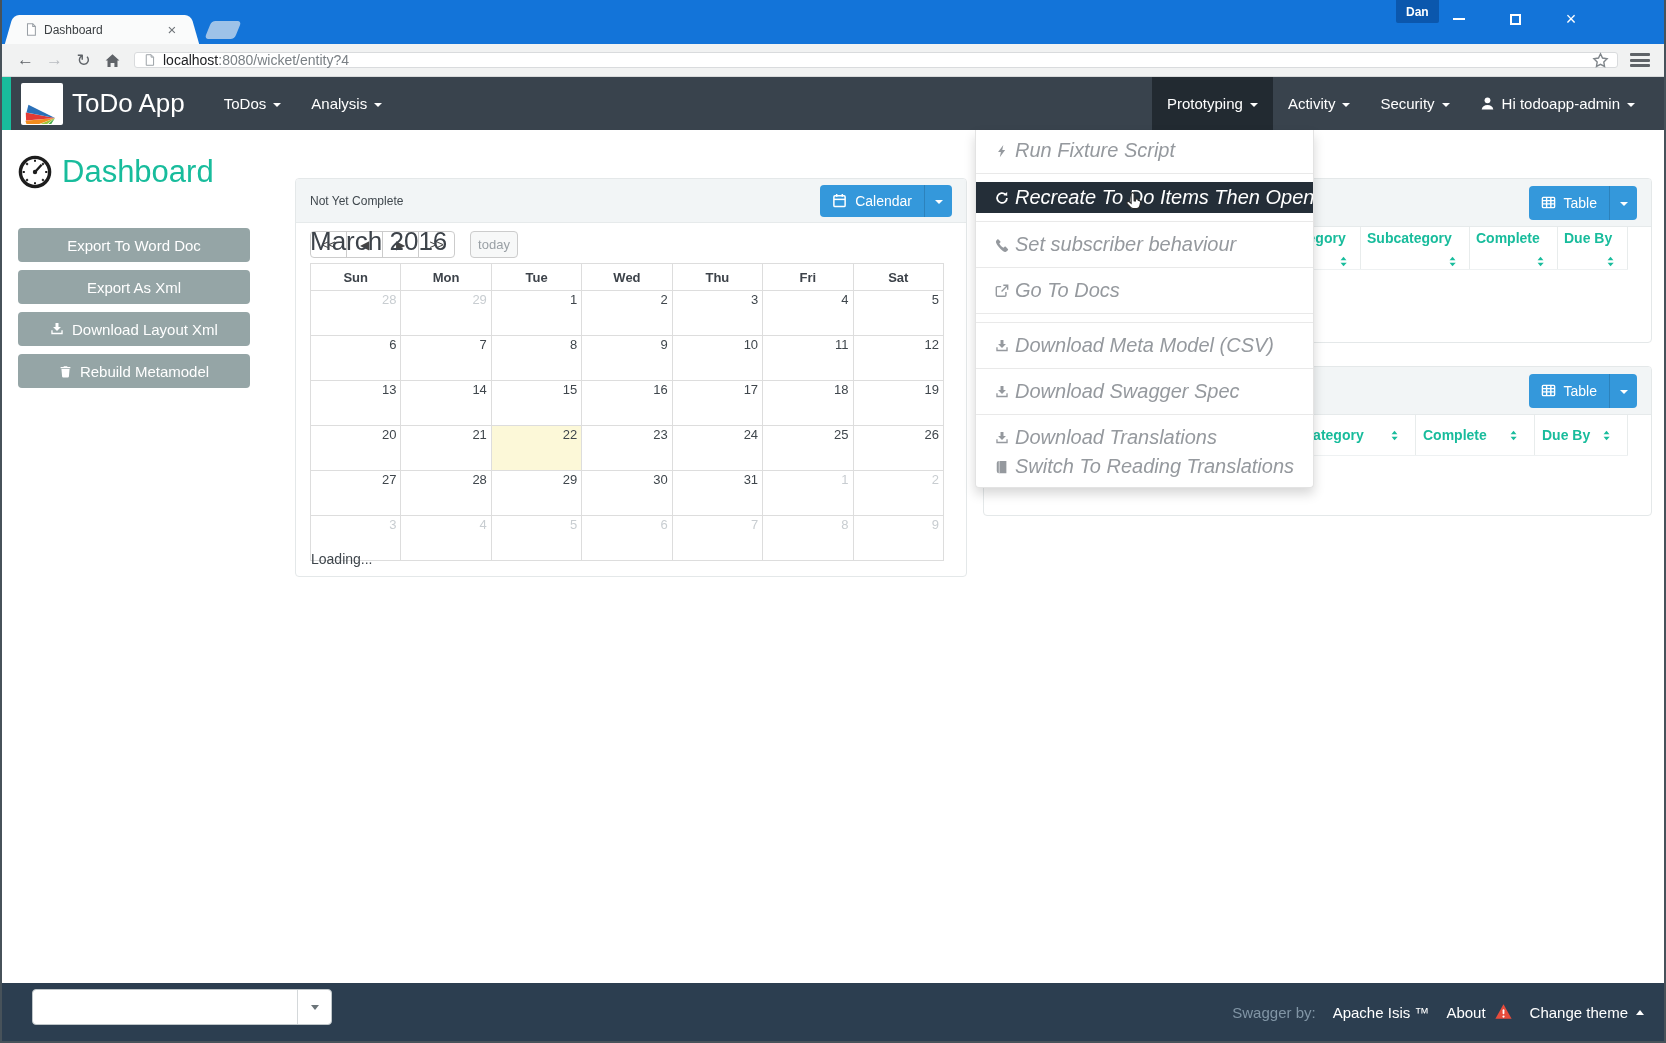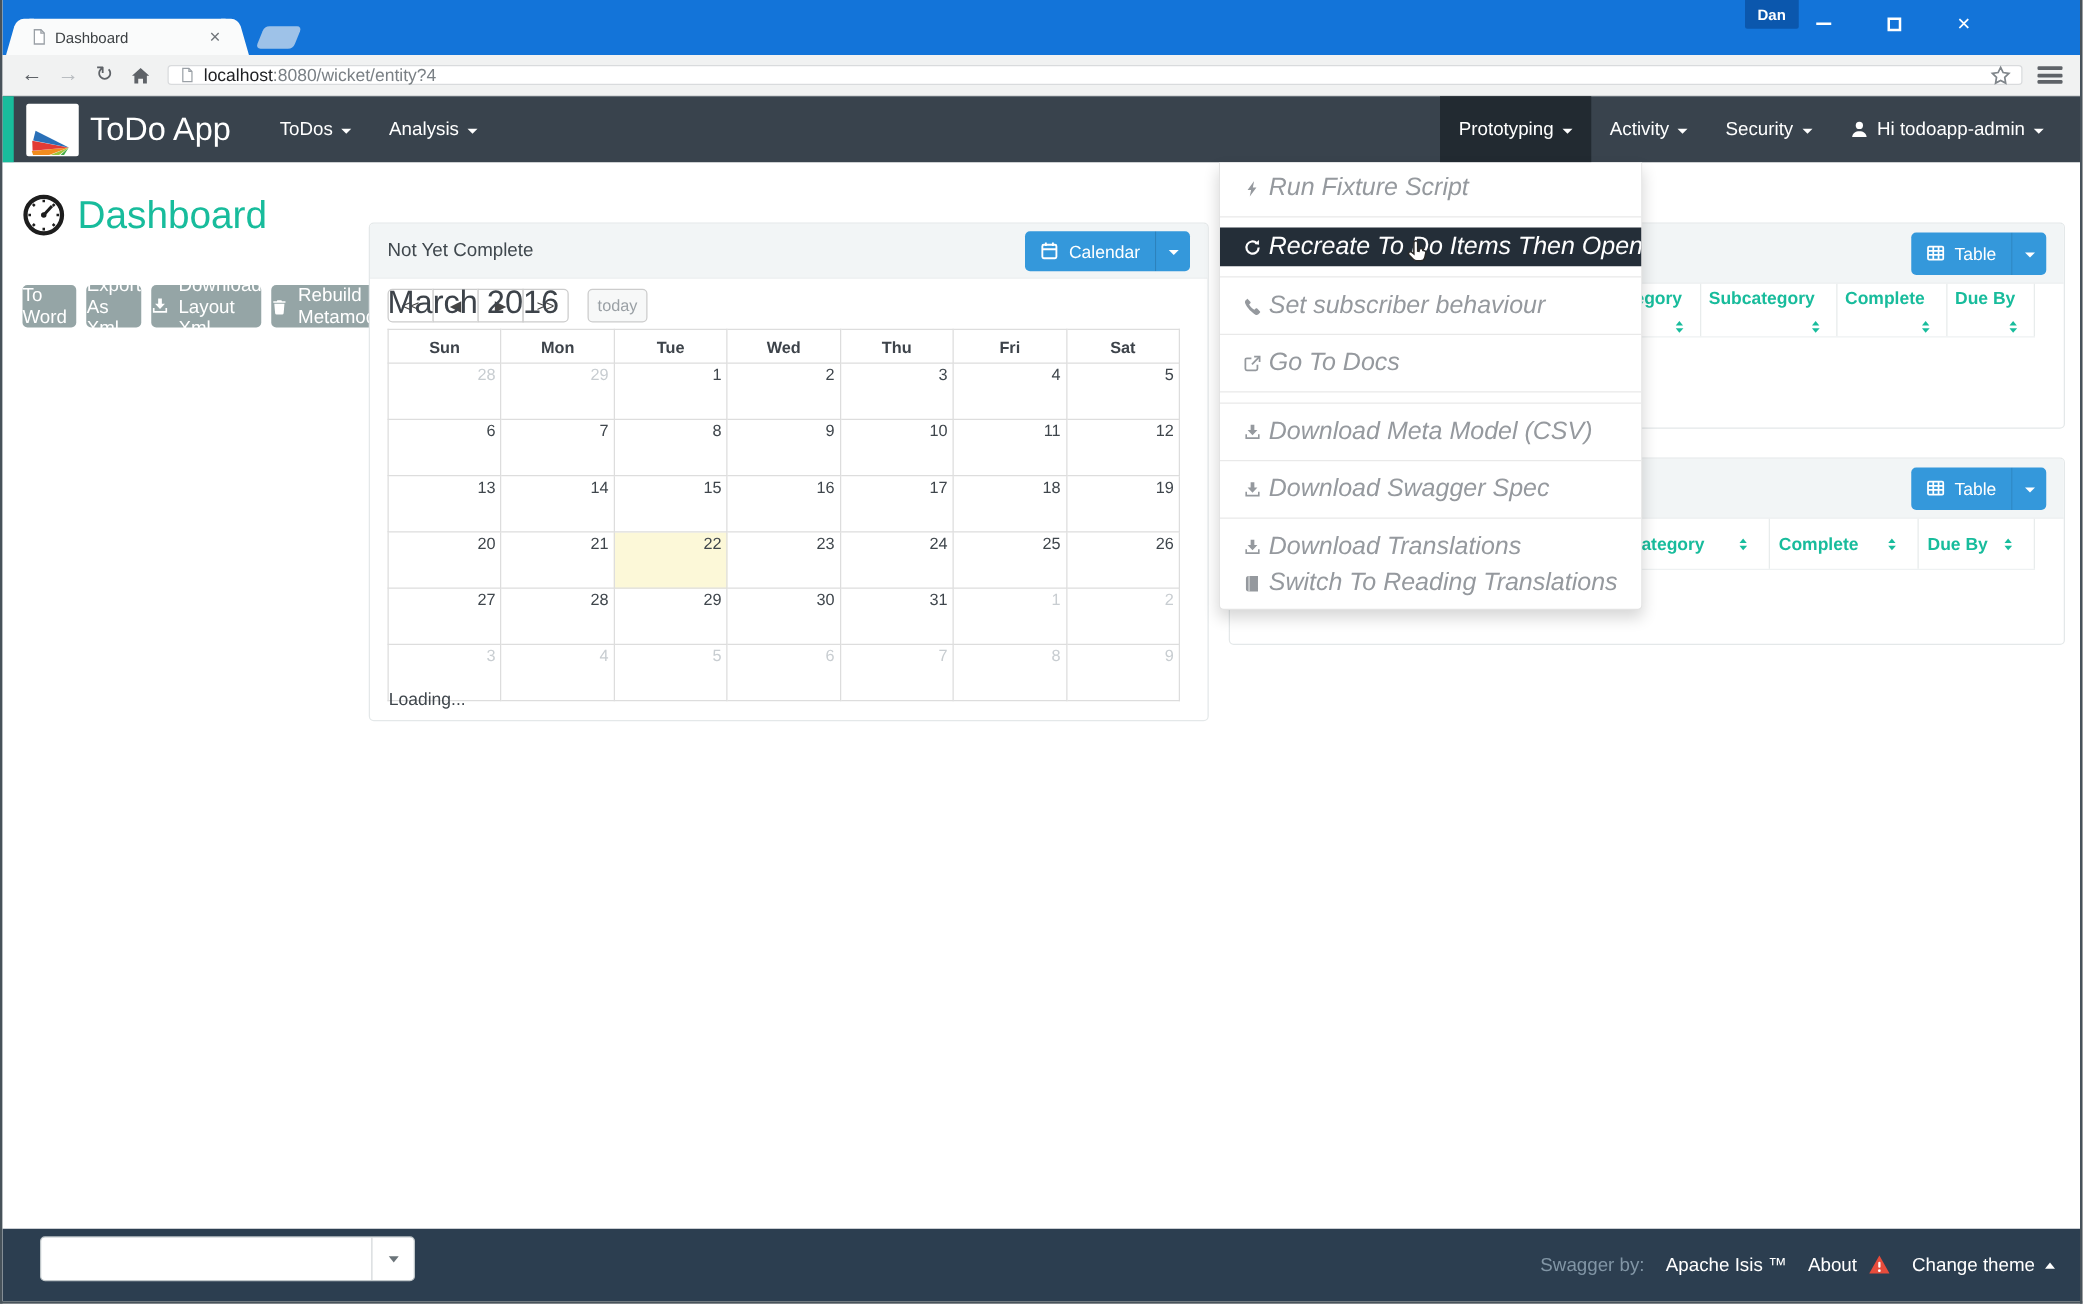--- a/index.html
+++ b/index.html
@@ -39,27 +39,27 @@
   .brand{color:#fff;font-size:26px;display:flex;align-items:center;margin-right:24px;white-space:nowrap}
   #nav-left,#nav-right{display:flex;align-items:stretch}
   #nav-right{margin-left:auto}
   .nav-item{display:flex;align-items:center;gap:7px;padding:0 15px;color:#fff;font-size:15px;white-space:nowrap}
   .nav-item.active{background:#222a31}
   .caret{width:0;height:0;border-left:4px solid transparent;border-right:4px solid transparent;border-top:4px solid #fff;margin-top:2px}
   
   .content{position:relative;height:853px;background:#fff}
   .dash-head{position:absolute;left:15px;top:24px;display:flex;align-items:center;gap:9px}
   .dash-title{font-size:31px;color:#18bc9c;font-weight:500}
-  .side-btns{position:absolute;left:16px;top:98px;width:232px;display:flex;gap:8px}
+  .side-btns{position:absolute;left:16px;top:98px;width:232px;display:flex;flex-direction:column;gap:8px}
   .side-btn{height:34px;background:#95a5a6;border-radius:4px;color:#fff;font-size:15px;display:flex;align-items:center;justify-content:center;gap:8px}
   .side-btn.it{}
   .panel{position:absolute;background:#fff;border:1px solid #e4e8e9;border-radius:4px;box-sizing:border-box}
   .panel-heading{height:44px;background:#f2f5f6;border-bottom:1px solid #e6eaeb;border-radius:3px 3px 0 0;display:flex;align-items:center;padding:0 14px;box-sizing:border-box}
   .panel-heading.tall{height:48px}
-  .panel-title{font-size:15px;color:#40484e}
+  .panel-title{font-size:12px;color:#40484e}
   .btn-split{margin-left:auto;display:flex;height:32px;background:#3498db;border-radius:4px;color:#fff;align-items:stretch}
   .btn-split.h34{height:34px}
   .btn-main{display:flex;align-items:center;gap:8px;padding:0 12px;font-size:14px;font-weight:500}
   .btn-caret{width:27px;display:flex;align-items:center;justify-content:center;border-left:1px solid rgba(0,0,0,.14);border-radius:0 4px 4px 0}
   
   #cal-panel{left:293px;top:48px;width:672px;height:399px}
   #cal-toolbar{position:absolute;left:14px;top:52px;right:14px;height:28px}
   .btn-group{position:absolute;left:0;top:0;display:flex}
   .cbtn{width:37px;height:27px;border:1px solid #ccc;background:#fff;display:flex;align-items:center;justify-content:center;font-size:12px;color:#444;margin-left:-1px;box-sizing:border-box}
   .cbtn:first-child{border-radius:4px 0 0 4px;margin-left:0}

